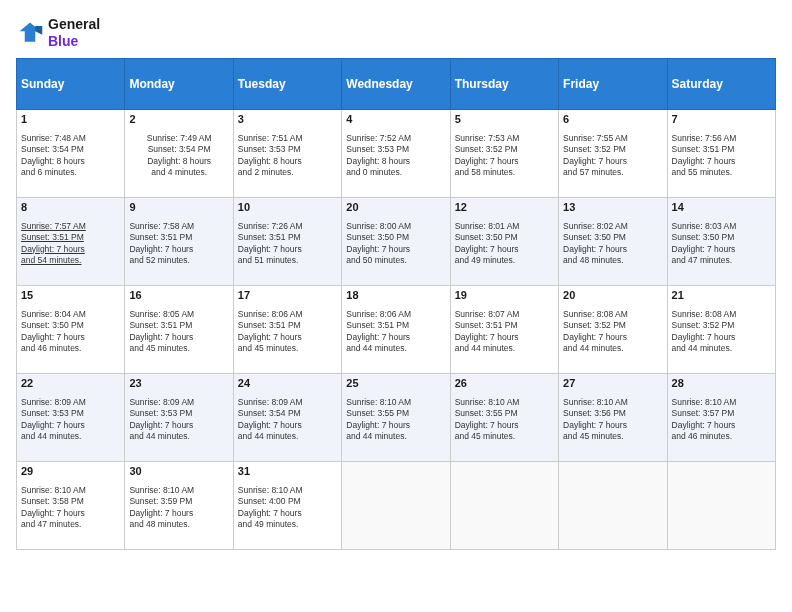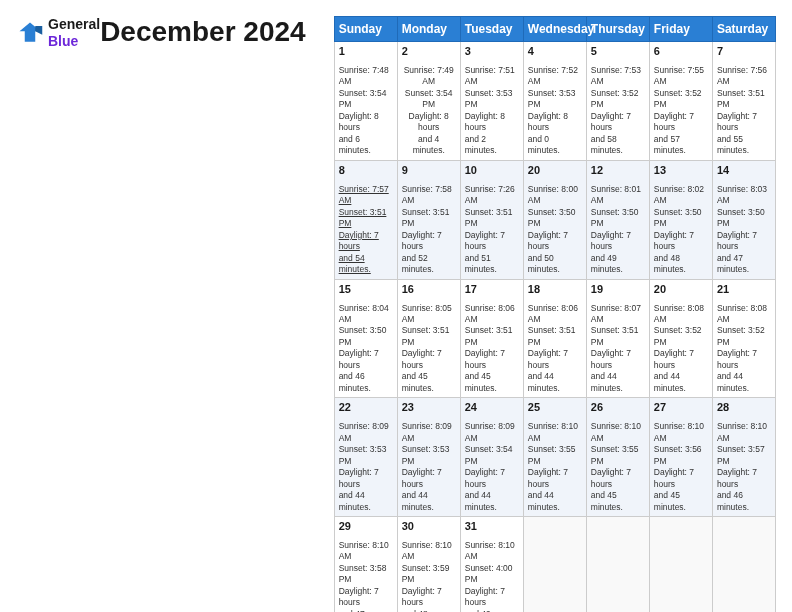--- a/index.html
+++ b/index.html
@@ -8,22 +8,21 @@
       height: 612px;
       font-family: Arial, sans-serif;
       background: #fff;
       overflow: hidden;
     }
     .page {
       width: 792px;
       height: 440px;
       padding: 16px;
       display: flex;
-      flex-direction: row;
-      gap: 28px;
+      flex-direction: column;
     }
     .header {
       display: flex;
       justify-content: space-between;
       align-items: flex-start;
       margin-bottom: 8px;
     }
     .logo {
       display: flex;
       align-items: center;
@@ -58,21 +57,21 @@
       border: 1px solid #ccc;
       border-collapse: collapse;
       width: 100%;
       table-layout: fixed;
     }
     .calendar th {
       background: #2a7fd4;
       color: #fff;
       font-size: 12px;
       font-weight: bold;
-      padding: 5px 4px;
+      padding: 18px 4px;
       text-align: left;
       border: 1px solid #1f6ab8;
     }
     .calendar td {
       vertical-align: top;
       padding: 3px 4px;
       border: 1px solid #ccc;
       font-size: 9px;
       color: #333;
       background: #fff;
@@ -107,21 +106,20 @@
       <svg class="logo-icon" viewBox="0 0 32 32">
         <polygon points="16,4 28,14 22,14 22,26 10,26 10,14 4,14" fill="#2a7fd4"></polygon>
         <polygon points="22,8 30,8 30,18 22,14" fill="#1a5fa0"></polygon>
       </svg>
       <div style="display:flex;flex-direction:column;">
         <span class="logo-text">General</span>
         <span class="logo-text logo-blue">Blue</span>
       </div>
     </div>
     <div class="title-block">
-      <h1>December 2024</h1>
     </div>
   </div>
 
   <table class="calendar">
     <thead>
       <tr>
         <th>Sunday</th>
         <th>Monday</th>
         <th>Tuesday</th>
         <th>Wednesday</th>

